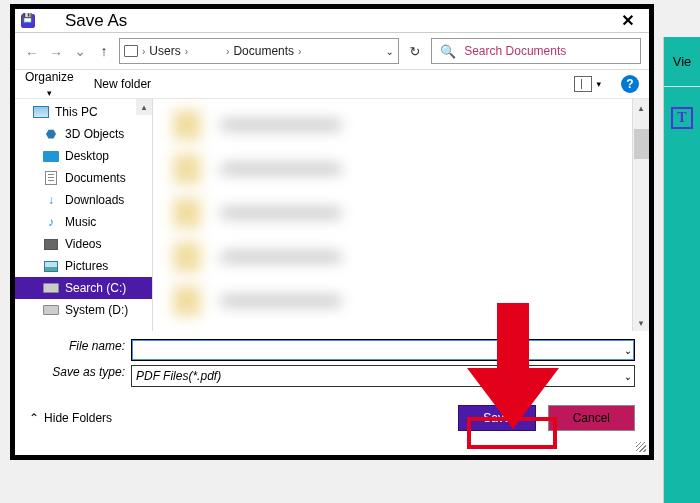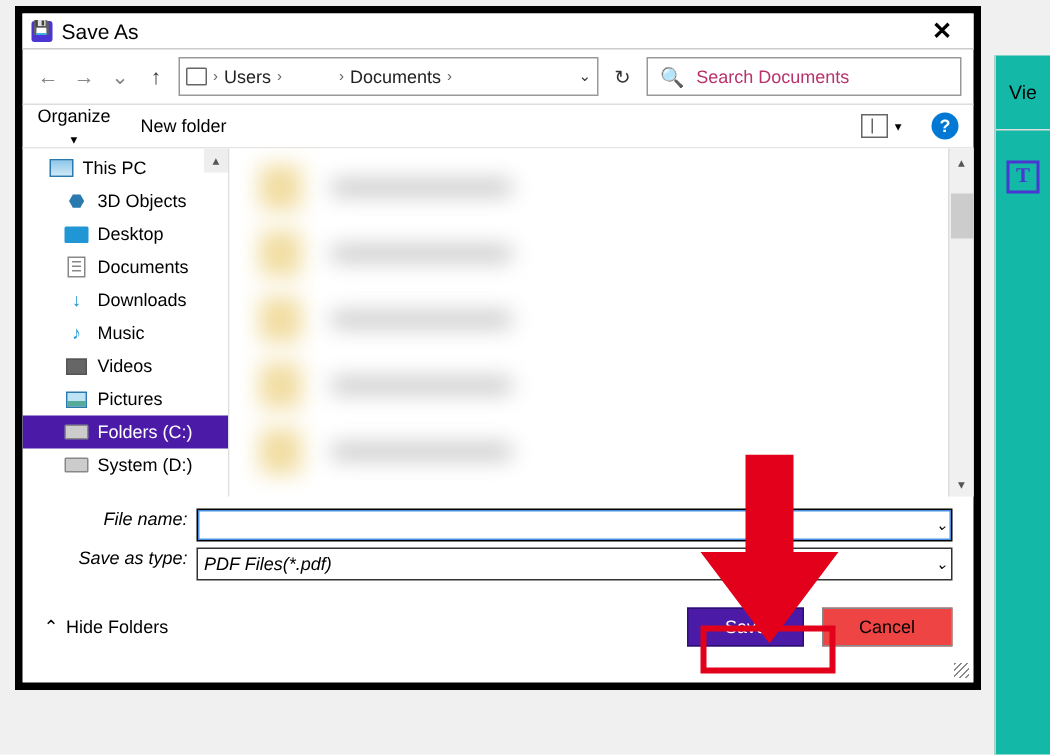--- a/index.html
+++ b/index.html
@@ -4,21 +4,21 @@
 <style>
   * { box-sizing: border-box; margin: 0; padding: 0; font-family: "Segoe UI", Tahoma, sans-serif; }
   body { width: 700px; height: 503px; background: #f0f0f0; position: relative; overflow: hidden; }
   .right-app { position: absolute; right: 0; top: 0; width: 37px; height: 482px; background: #14b8a6; border-left: 1px solid #ccc; margin-top: 37px; }
   .right-app .bar { height: 50px; border-bottom: 1px solid #ddd; display: flex; align-items: center; justify-content: center; font-size: 13px; }
   .right-app .tbox { width: 22px; height: 22px; border: 2px solid #4b36d4; color: #4b36d4; display: flex; align-items: center; justify-content: center; font-weight: bold; font-family: Georgia, serif; margin: 20px auto; font-size: 14px; }
   .dialog { position: absolute; left: 10px; top: 4px; width: 644px; height: 456px; background: #fff; border: 5px solid #000; }
   .titlebar { height: 24px; background: #fff; display: flex; align-items: center; padding: 0 6px; border-bottom: 1px solid #ccc; }
   .titlebar .ticon { width: 14px; height: 14px; background: #4b36d4; margin-right: 6px; border-radius: 2px; position: relative; }
   .titlebar .ticon::after { content: "💾"; position: absolute; font-size: 9px; left: 1px; top: -1px; color: #fff; }
-  .titlebar .title { font-size: 14px; flex: 1; }
+  .titlebar .title { font-size: 17px; flex: 1; margin-left: 24px; }
   .titlebar .close { width: 30px; height: 20px; display: flex; align-items: center; justify-content: center; font-size: 16px; font-weight: bold; cursor: pointer; }
   .navrow { height: 36px; display: flex; align-items: center; padding: 0 8px; gap: 6px; }
   .navbtn { width: 18px; height: 18px; display: flex; align-items: center; justify-content: center; color: #888; font-size: 14px; }
   .navbtn.enabled { color: #333; }
   .addr { flex: 0 0 280px; height: 26px; border: 1px solid #999; display: flex; align-items: center; padding: 0 4px; gap: 4px; font-size: 12px; }
   .addr .pcicon { width: 14px; height: 12px; border: 1px solid #666; border-radius: 1px; }
   .addr .chev { color: #666; font-size: 10px; }
   .addr .seg { color: #222; }
   .addr .spacer { flex: 1; }
   .addr .dd { font-size: 10px; color: #333; }
@@ -59,21 +59,21 @@
   .vscroll .btn.bot { position: absolute; bottom: 0; width: 100%; }
   .fields { padding: 8px 14px 4px 14px; font-size: 12px; }
   .frow { display: flex; align-items: flex-start; height: 26px; gap: 6px; font-style: italic; }
   .frow label { width: 96px; text-align: right; }
   .frow .combo { flex: 1; height: 22px; border: 1px solid #333; display: flex; align-items: center; padding: 0 4px; position: relative; }
   .frow .combo .dd { position: absolute; right: 2px; font-size: 10px; }
   .frow.fn .combo { border: 1px solid #000; box-shadow: inset 0 0 0 1px #4a90e2; }
   .footer { display: flex; align-items: center; padding: 10px 14px; font-size: 12px; gap: 12px; }
   .footer .hide { display: flex; align-items: center; gap: 5px; cursor: pointer; }
   .footer .spacer { flex: 1; }
-  .footer .btn { height: 26px; padding: 0 24px; border: 1px solid #888; background: #ef4444; font-size: 12px; cursor: pointer; display: flex; align-items: center; }
+  .footer .btn { height: 26px; padding: 0 24px; border: 1px solid #888; background: #be185d; font-size: 12px; cursor: pointer; display: flex; align-items: center; }
   .footer .btn.save { background: #4b1ba8; color: #fff; border: 1px solid #2e0f6e; }
   .save-highlight { position: absolute; border: 4px solid #e3001b; pointer-events: none; }
   .resize-grip { position: absolute; right: 3px; bottom: 3px; width: 10px; height: 10px; background: repeating-linear-gradient(135deg,#888,#888 1px,transparent 1px,transparent 3px); }
   .big-arrow { position: absolute; pointer-events: none; }
   .big-arrow svg { display: block; }
 </style>
 </head>
 <body>
 
 <div class="right-app">
@@ -169,21 +169,21 @@
       <div class="tree-item">
           <span class="ic">
             <span class="ic-pic"></span>
           </span>
           <span>Pictures</span>
         </div>
       <div class="tree-item selected">
           <span class="ic">
             <span class="ic-drive"></span>
           </span>
-          <span>Folders (C:)</span>
+          <span>Search (C:)</span>
         </div>
       <div class="tree-item">
           <span class="ic">
             <span class="ic-drive"></span>
           </span>
           <span>System (D:)</span>
         </div>
     </div>
     <div class="files">
       <div class="files-blur">

